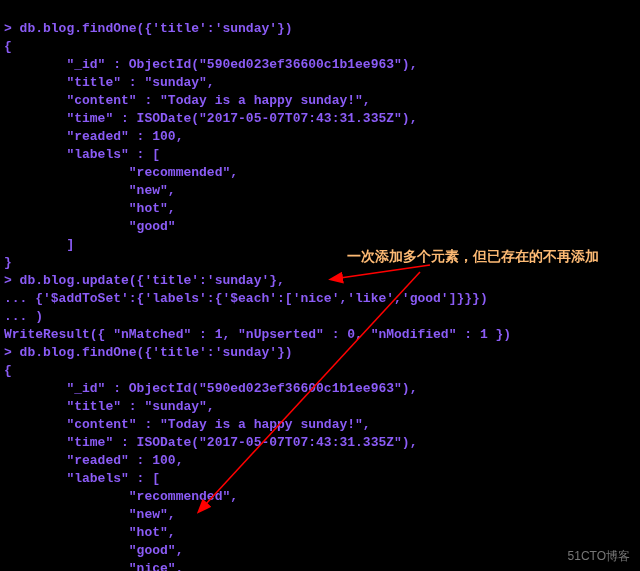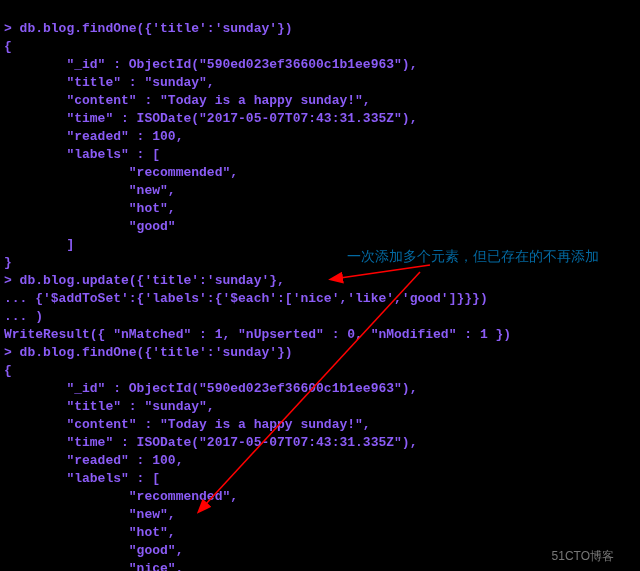--- a/index.html
+++ b/index.html
@@ -14,30 +14,30 @@
   }
   .terminal {
     white-space: pre;
     padding: 2px 0 0 4px;
     font-weight: bold;
     letter-spacing: 0px;
   }
   .out { color: #8b5cf6; }
   .annotation {
     position: absolute;
-    color: #0369a1;
+    color: #fdba74;
     font-family: Arial, sans-serif;
     font-size: 14px;
-    font-weight: normal;
+    font-weight: bold;
     white-space: nowrap;
   }
   .arrow { position: absolute; pointer-events: none; }
   .watermark {
     position: absolute;
-    right: 26px;
+    right: 10px;
     bottom: 6px;
     color: #777;
     font-family: Arial, sans-serif;
     font-size: 12px;
     font-weight: normal;
   }
 </style>
 </head>
 <body>
 

